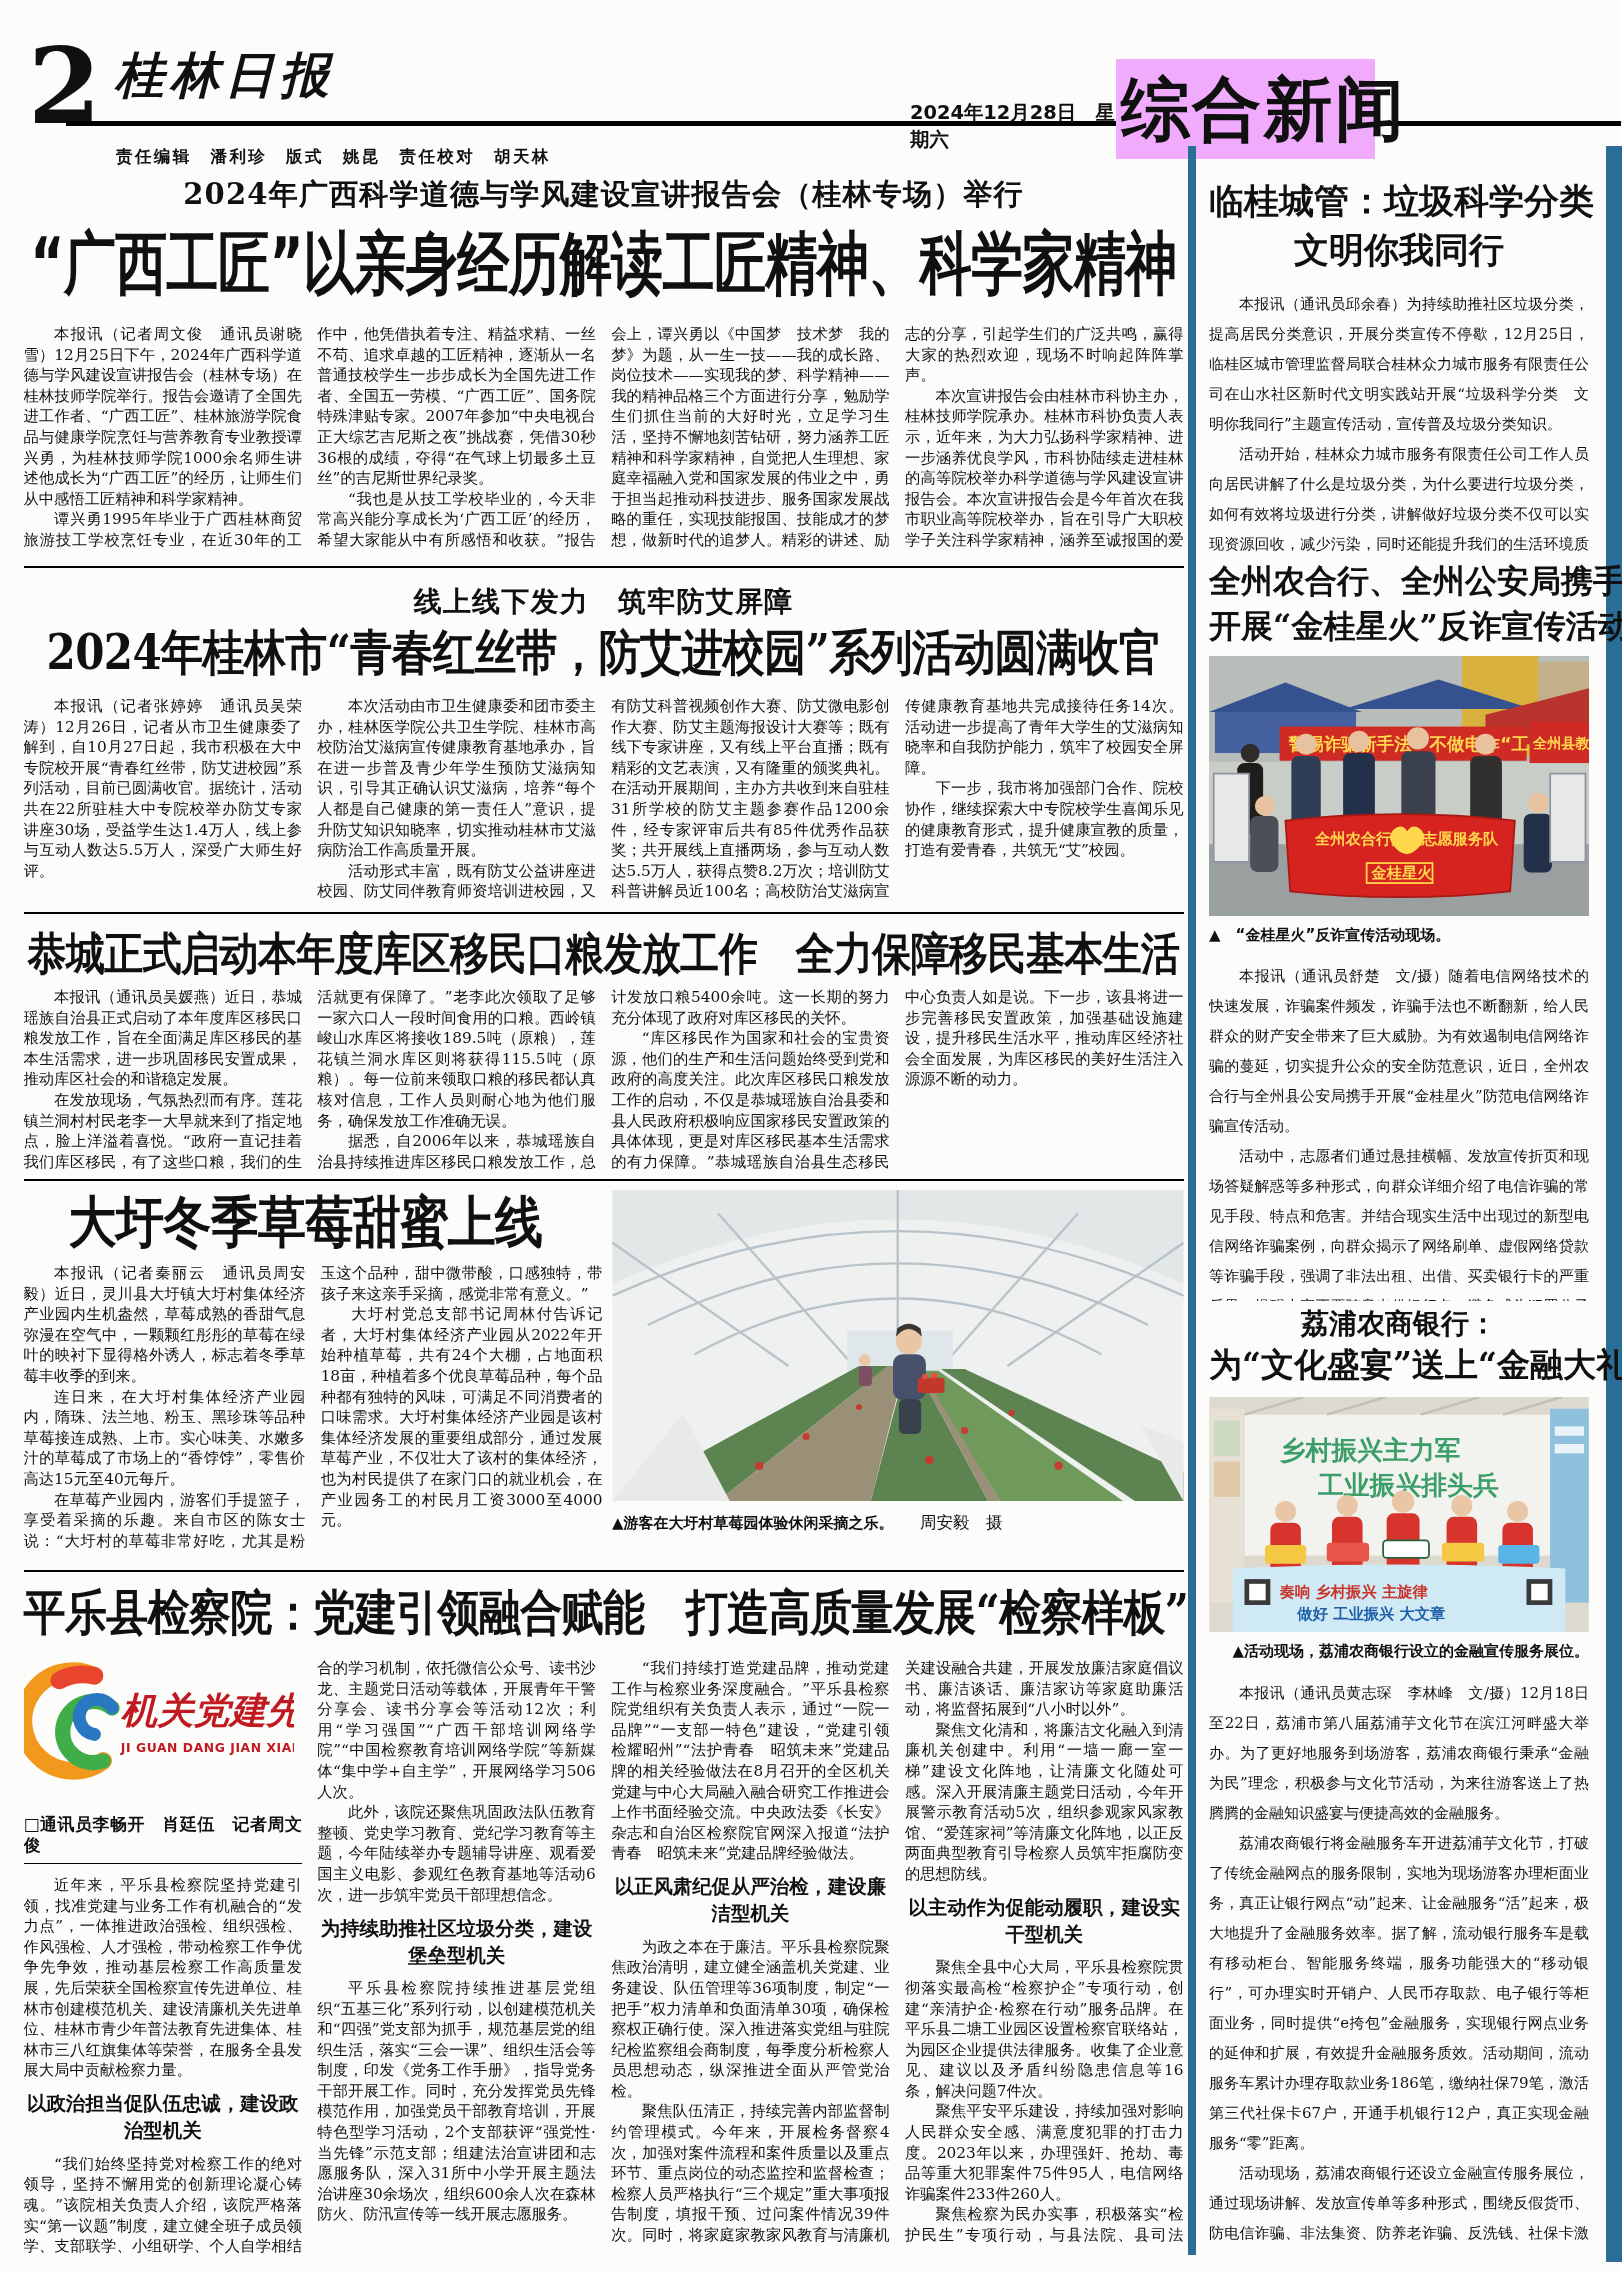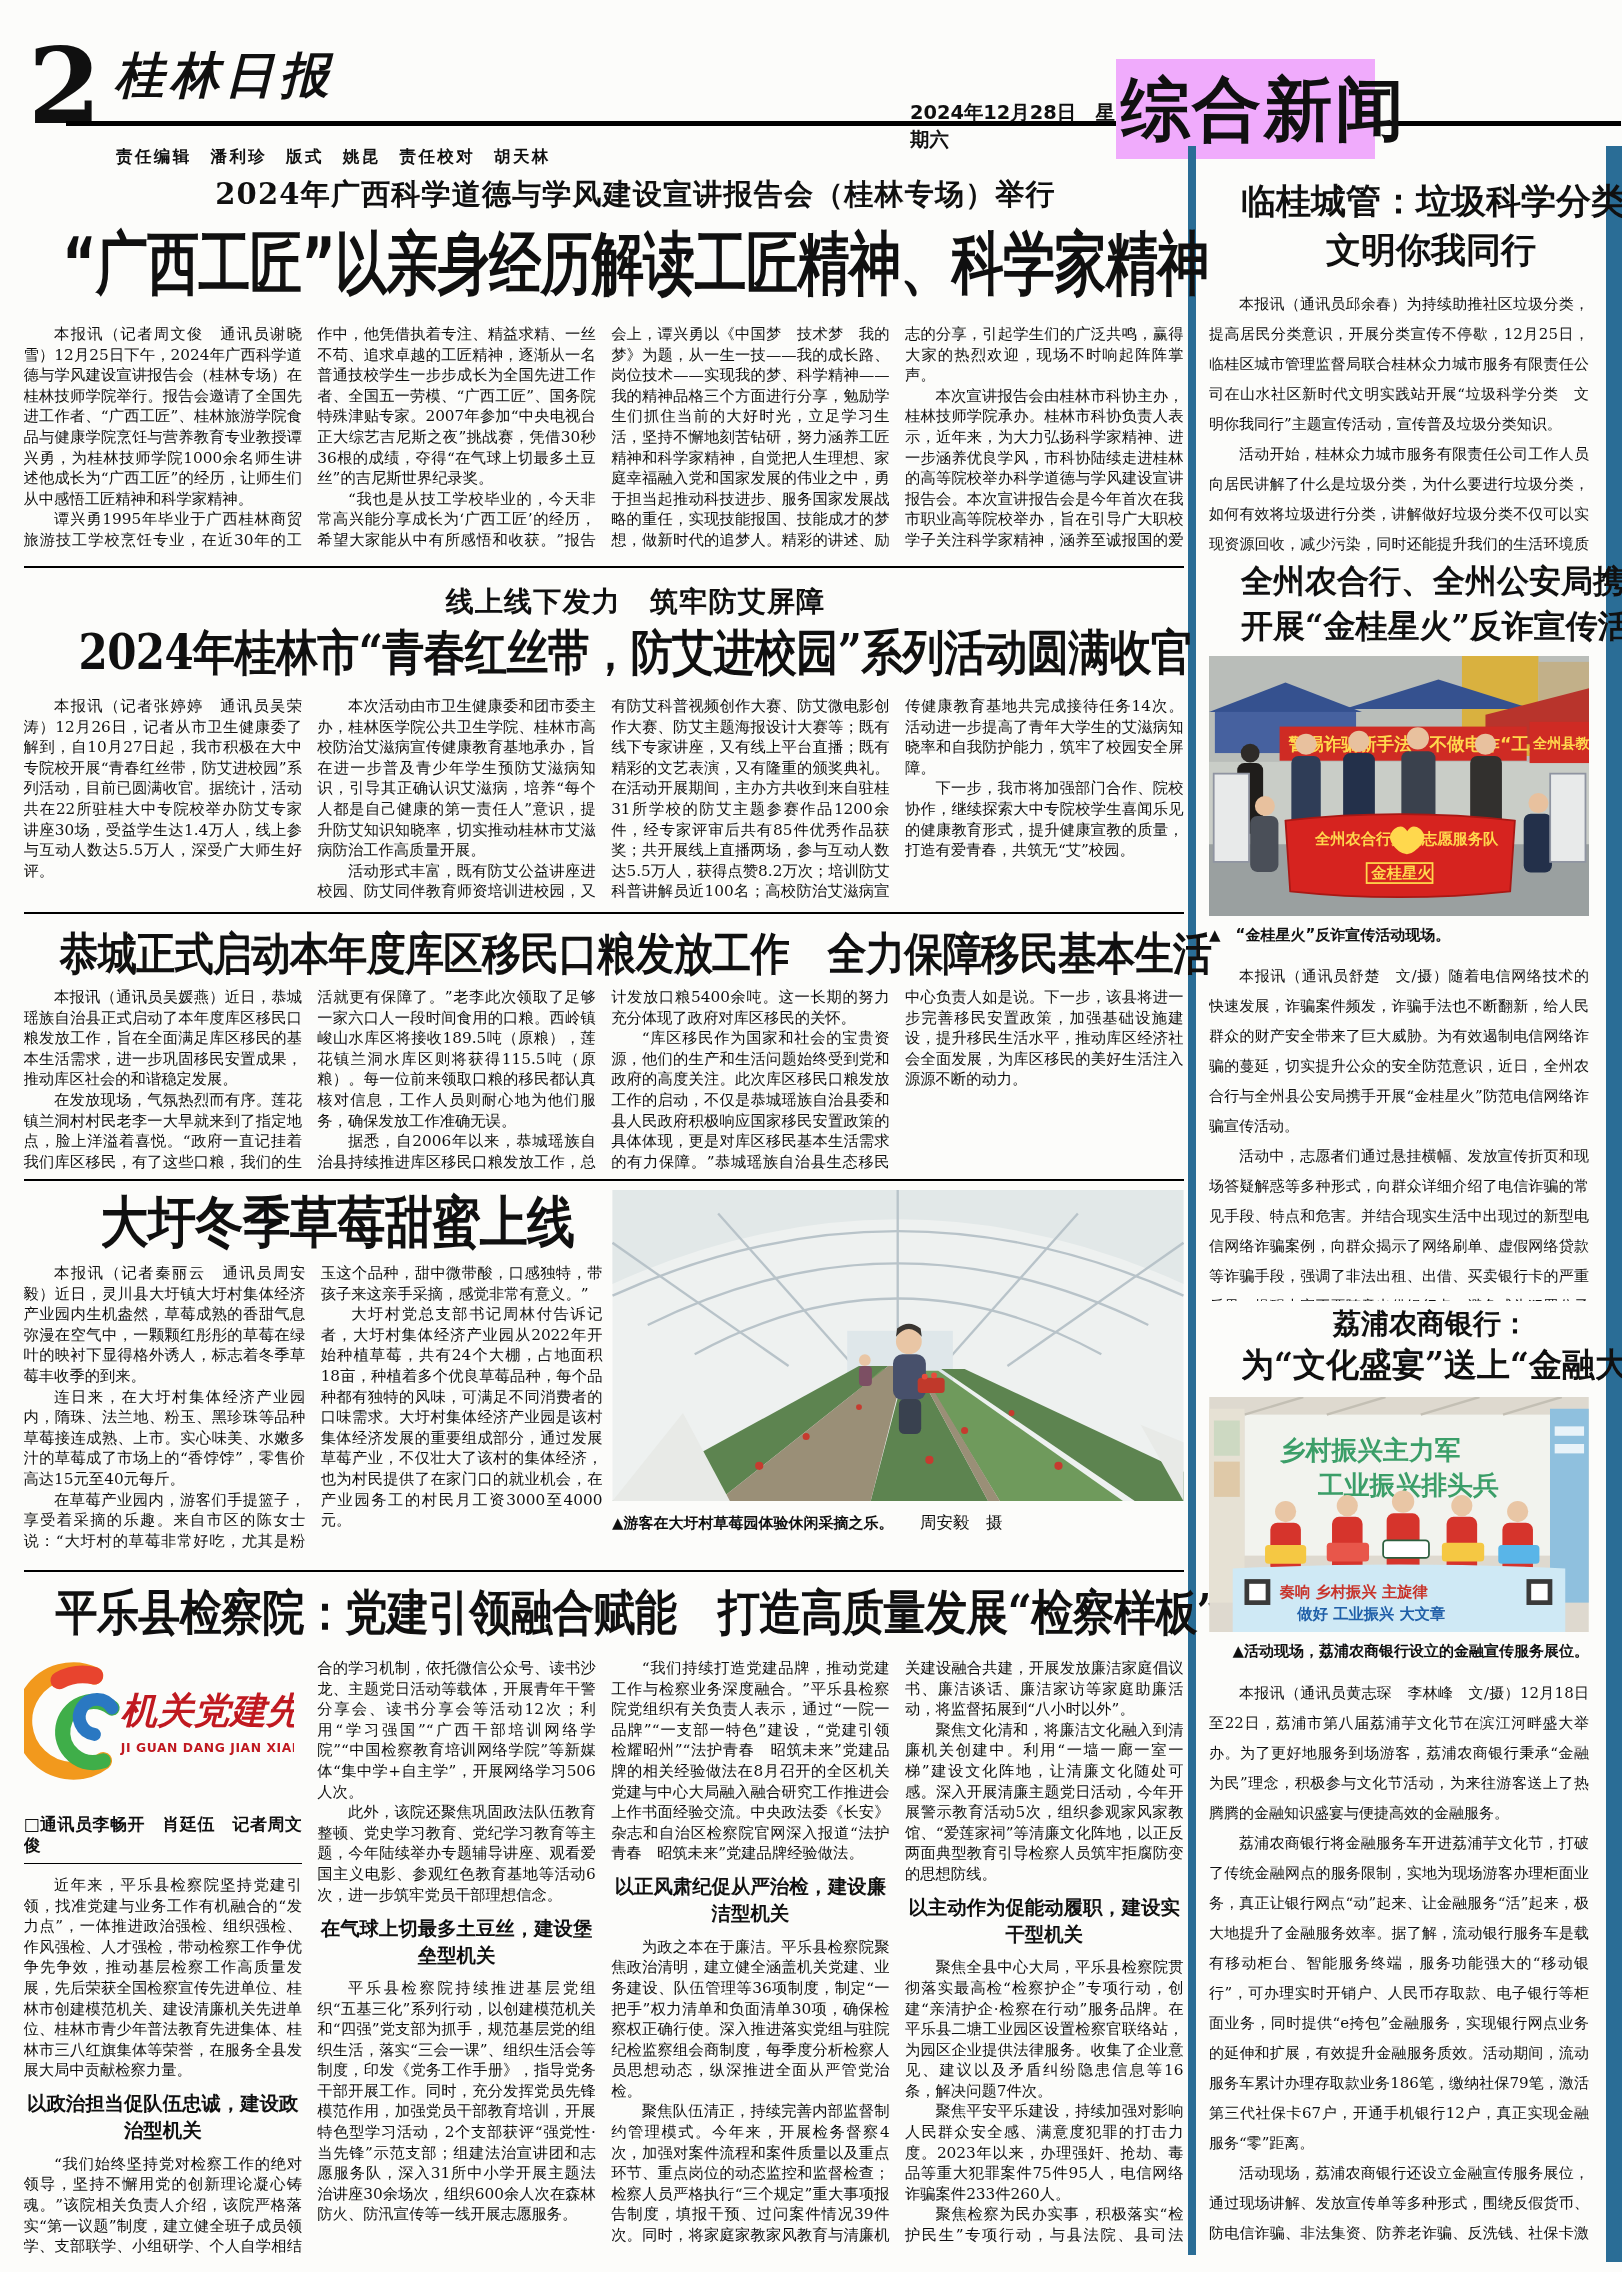--- a/index.html
+++ b/index.html
@@ -1,20 +1,20 @@
 <!DOCTYPE html>
 <html style="font-size:9.4px"><head>
 <meta charset="utf-8">
 <style>
   html,body{margin:0;padding:0;background:#e8e8e4;}
   .page{position:relative;width:1622px;height:2273px;background:#fcfcfa;overflow:hidden;
         font-family:"DejaVu Serif","Liberation Serif",serif;color:#101010;}
   .abs{position:absolute;}
   .sans{font-family:"DejaVu Sans","Liberation Sans",sans-serif;}
-  .center{text-align:center;margin-left:32px;}
+  .center{text-align:center;}
   .stretch{display:inline-block;transform:scaleY(1.32);transform-origin:center;}
   .stretch-sm{display:inline-block;transform:scaleY(1.15);transform-origin:center;}
 
   
   .pagenum{left:28px;top:34px;font-size:105px;font-weight:900;font-family:"DejaVu Serif",serif;line-height:1;}
   .masthead{left:115px;top:43px;font-size:49px;font-weight:900;letter-spacing:5.9px;font-style:italic;}
   .editinfo{left:116px;top:146px;font-size:16.5px;font-weight:700;letter-spacing:2.4px;}
   .dateline{left:910px;top:99px;width:212px;font-size:19.4px;font-weight:700;}
   .headrule{left:66px;top:121px;width:1555px;height:4.7px;background:#000;}
   .sectionwrap{left:1116px;top:59px;width:259px;height:100px;background:#f0abfc;display:flex;align-items:center;}
@@ -187,21 +187,21 @@
         <text x="165" y="110" font-size="62" font-weight="bold" fill="#c01920" font-family="DejaVu Serif,serif" font-style="italic">机关党建先锋</text>
         <text x="165" y="160" font-size="21" font-weight="bold" fill="#c01920" letter-spacing="1" font-family="DejaVu Sans,sans-serif">JI GUAN DANG JIAN XIAN FENG</text>
       </svg>
       <div class="bylinebar sans">□通讯员李畅开　肖廷伍　记者周文俊</div>
     </div>
     <div>
         <div class="blk blk-p">近年来，平乐县检察院坚持党建引领，找准党建与业务工作有机融合的“发力点”，一体推进政治强检、组织强检、作风强检、人才强检，带动检察工作争优争先争效，推动基层检察工作高质量发展，先后荣获全国检察宣传先进单位、桂林市创建模范机关、建设清廉机关先进单位、桂林市青少年普法教育先进集体、桂林市三八红旗集体等荣誉，在服务全县发展大局中贡献检察力量。</div>
         <div class="blk blk-h">以政治担当促队伍忠诚，建设政治型机关</div>
         <div class="blk blk-p">“我们始终坚持党对检察工作的绝对领导，坚持不懈用党的创新理论凝心铸魂。”该院相关负责人介绍，该院严格落实“第一议题”制度，建立健全班子成员领学、支部联学、小组研学、个人自学相结合的学习机制，依托微信公众号、读书沙龙、主题党日活动等载体，开展青年干警分享会、读书分享会等活动12次；利用“学习强国”“广西干部培训网络学院”“中国检察教育培训网络学院”等新媒体“集中学+自主学”，开展网络学习506人次。</div>
         <div class="blk blk-p">此外，该院还聚焦巩固政法队伍教育整顿、党史学习教育、党纪学习教育等主题，今年陆续举办专题辅导讲座、观看爱国主义电影、参观红色教育基地等活动6次，进一步筑牢党员干部理想信念。</div>
-        <div class="blk blk-h">在气球上切最多土豆丝，建设堡垒型机关</div>
+        <div class="blk blk-h">为持续助推社区垃圾分类，建设堡垒型机关</div>
         <div class="blk blk-p">平乐县检察院持续推进基层党组织“五基三化”系列行动，以创建模范机关和“四强”党支部为抓手，规范基层党的组织生活，落实“三会一课”、组织生活会等制度，印发《党务工作手册》，指导党务干部开展工作。同时，充分发挥党员先锋模范作用，加强党员干部教育培训，开展特色型学习活动，2个支部获评“强党性·当先锋”示范支部；组建法治宣讲团和志愿服务队，深入31所中小学开展主题法治讲座30余场次，组织600余人次在森林防火、防汛宣传等一线开展志愿服务。</div>
         <div class="blk blk-p">“我们持续打造党建品牌，推动党建工作与检察业务深度融合。”平乐县检察院党组织有关负责人表示，通过“一院一品牌”“一支部一特色”建设，“党建引领　检耀昭州”“法护青春　昭筑未来”党建品牌的相关经验做法在8月召开的全区机关党建与中心大局融入融合研究工作推进会上作书面经验交流。中央政法委《长安》杂志和自治区检察院官网深入报道“法护青春　昭筑未来”党建品牌经验做法。</div>
         <div class="blk blk-h">以正风肃纪促从严治检，建设廉洁型机关</div>
         <div class="blk blk-p">为政之本在于廉洁。平乐县检察院聚焦政治清明，建立健全涵盖机关党建、业务建设、队伍管理等36项制度，制定“一把手”权力清单和负面清单30项，确保检察权正确行使。深入推进落实党组与驻院纪检监察组会商制度，每季度分析检察人员思想动态，纵深推进全面从严管党治检。</div>
         <div class="blk blk-p">聚焦队伍清正，持续完善内部监督制约管理模式。今年来，开展检务督察4次，加强对案件流程和案件质量以及重点环节、重点岗位的动态监控和监督检查；检察人员严格执行“三个规定”重大事项报告制度，填报干预、过问案件情况39件次。同时，将家庭家教家风教育与清廉机关建设融合共建，开展发放廉洁家庭倡议书、廉洁谈话、廉洁家访等家庭助廉活动，将监督拓展到“八小时以外”。</div>
         <div class="blk blk-p">聚焦文化清和，将廉洁文化融入到清廉机关创建中。利用“一墙一廊一室一梯”建设文化阵地，让清廉文化随处可感。深入开展清廉主题党日活动，今年开展警示教育活动5次，组织参观家风家教馆、“爱莲家祠”等清廉文化阵地，以正反两面典型教育引导检察人员筑牢拒腐防变的思想防线。</div>
         <div class="blk blk-h">以主动作为促能动履职，建设实干型机关</div>
         <div class="blk blk-p">聚焦全县中心大局，平乐县检察院贯彻落实最高检“检察护企”专项行动，创建“亲清护企·检察在行动”服务品牌。在平乐县二塘工业园区设置检察官联络站，为园区企业提供法律服务。收集了企业意见、建议以及矛盾纠纷隐患信息等16条，解决问题7件次。</div>
         <div class="blk blk-p">聚焦平安平乐建设，持续加强对影响人民群众安全感、满意度犯罪的打击力度。2023年以来，办理强奸、抢劫、毒品等重大犯罪案件75件95人，电信网络诈骗案件233件260人。</div>
         <div class="blk blk-p">聚焦检察为民办实事，积极落实“检护民生”专项行动，与县法院、县司法局、县人社局等9个部门搭建支持起诉“检法”衔接、“检察+行政”协作平台。今年来受理协作部门移送的涉及农民工、老年人等重点人群的支持起诉线索19件；办理司法救助案件15件15人，发放司法救助金15.5万元，有效地服务民生福祉。</div>

